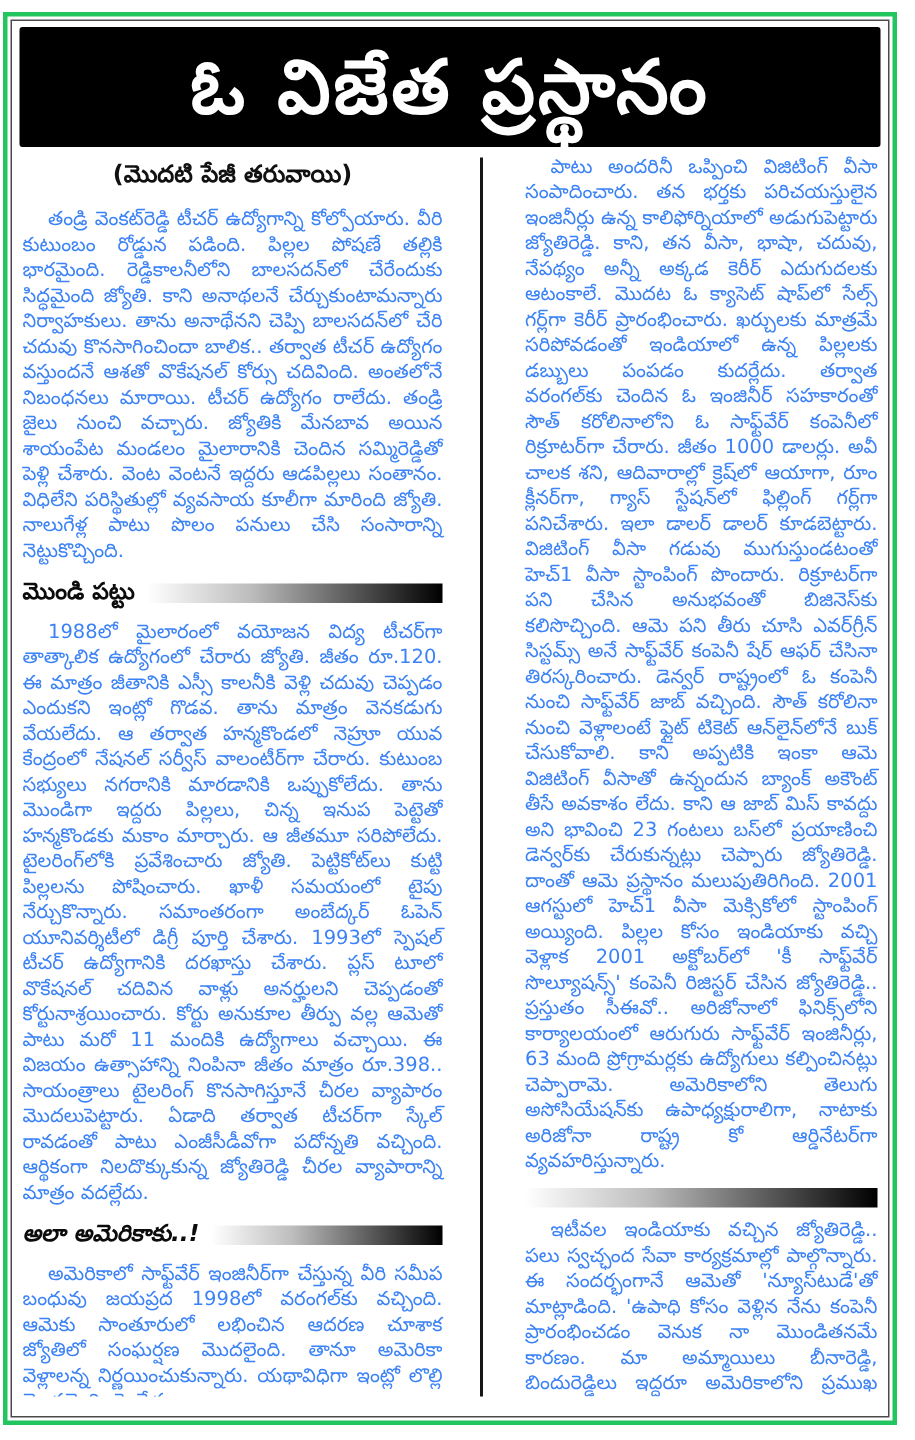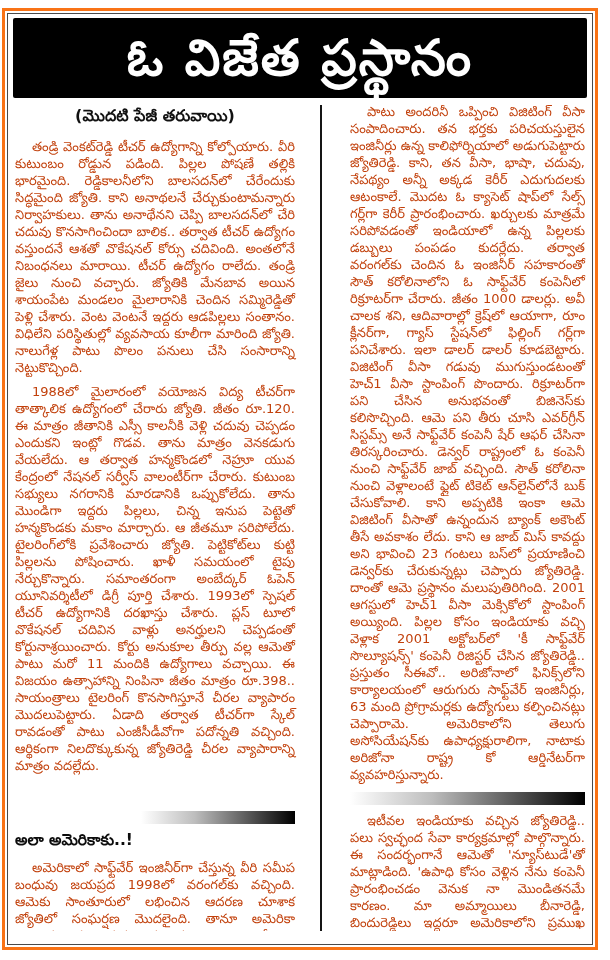--- a/index.html
+++ b/index.html
@@ -4,21 +4,21 @@
 <style>
   html,body{margin:0;padding:0;}
   body{
     width:610px;height:960px;background:#fdfdfd;
     font-family:"DejaVu Sans","Liberation Sans",sans-serif;
     -webkit-font-smoothing:antialiased;
   }
   .sheet{position:relative;width:610px;height:960px;background:#ffffff;overflow:hidden;}
   .frame-outer{
     position:absolute;left:2px;top:8px;width:596px;height:942px;
-    border:3px solid #f97316;box-sizing:border-box;background:#ffffff;
+    border:3px solid #22c55e;box-sizing:border-box;background:#ffffff;
   }
   .frame-inner{
     position:absolute;left:2px;top:2px;right:2px;bottom:2px;
     border:1px solid #4a4a4a;box-sizing:border-box;
     padding:3px 4px 4px 4px;overflow:hidden;
   }
   .banner{
     margin:1px 1px 0 1px;height:80px;background:#000000;
     display:flex;align-items:center;justify-content:center;
     border-radius:2px;
@@ -31,27 +31,27 @@
   .col{box-sizing:border-box;overflow:hidden;}
   .col-left{width:288px;padding:0 5px 0 3px;}
   .divider{width:2px;background:#151515;margin-top:2px;}
   .col-right{flex:1;padding:0 3px 0 8px;}
   .continuation{
     text-align:center;font-weight:bold;font-size:16px;
     color:#111;margin:3px 0 9px 0;
   }
   .para{
     margin:0 0 7px 0;font-size:13px;line-height:17px;
-    text-align:justify;text-indent:17px;color:#c2410c;
+    text-align:justify;text-indent:17px;color:#3b82f6;
   }
   .section{display:flex;align-items:center;gap:8px;margin:9px 0 7px 0;}
   .section-title{
     font-weight:bold;font-size:15.5px;color:#0c0c0c;white-space:nowrap;
   }
-  .section-title.italic{margin-top:48px;}
+  .section-title.italic{font-style:italic;}
   .section-rule{
     flex:1;height:13px;
     background:linear-gradient(to right,#ffffff 0%,#bdbdbd 35%,#000000 100%);
   }
 </style>
 </head>
 <body>
 
 <div class="sheet">
   <div class="frame-outer">
@@ -61,20 +61,24 @@
         <span class="banner-text">ఓ విజేత ప్రస్థానం</span>
       </div>
 
       <div class="columns">
 
         <div class="col col-left">
           <div class="continuation">(మొదటి పేజీ తరువాయి)</div>
 
           <p class="para">తండ్రి వెంకట్‌రెడ్డి టీచర్ ఉద్యోగాన్ని కోల్పోయారు. వీరి కుటుంబం రోడ్డున పడింది. పిల్లల పోషణే తల్లికి భారమైంది. రెడ్డికాలనీలోని బాలసదన్‌లో చేరేందుకు సిద్ధమైంది జ్యోతి. కాని అనాథలనే చేర్చుకుంటామన్నారు నిర్వాహకులు. తాను అనాథేనని చెప్పి బాలసదన్‌లో చేరి చదువు కొనసాగించిందా బాలిక.. తర్వాత టీచర్ ఉద్యోగం వస్తుందనే ఆశతో వొకేషనల్ కోర్సు చదివింది. అంతలోనే నిబంధనలు మారాయి. టీచర్ ఉద్యోగం రాలేదు. తండ్రి జైలు నుంచి వచ్చారు. జ్యోతికి మేనబావ అయిన శాయంపేట మండలం మైలారానికి చెందిన సమ్మిరెడ్డితో పెళ్లి చేశారు. వెంట వెంటనే ఇద్దరు ఆడపిల్లలు సంతానం. విధిలేని పరిస్థితుల్లో వ్యవసాయ కూలీగా మారింది జ్యోతి. నాలుగేళ్ల పాటు పొలం పనులు చేసి సంసారాన్ని నెట్టుకొచ్చింది.</p>
 
+          <div class="section">
+            <span class="section-title">మొండి పట్టు</span>
+            <span class="section-rule"></span>
+          </div>
 
           <p class="para">1988లో మైలారంలో వయోజన విద్య టీచర్‌గా తాత్కాలిక ఉద్యోగంలో చేరారు జ్యోతి. జీతం రూ.120. ఈ మాత్రం జీతానికి ఎస్సీ కాలనీకి వెళ్లి చదువు చెప్పడం ఎందుకని ఇంట్లో గొడవ. తాను మాత్రం వెనకడుగు వేయలేదు. ఆ తర్వాత హన్మకొండలో నెహ్రూ యువ కేంద్రంలో నేషనల్ సర్వీస్ వాలంటీర్‌గా చేరారు. కుటుంబ సభ్యులు నగరానికి మారడానికి ఒప్పుకోలేదు. తాను మొండిగా ఇద్దరు పిల్లలు, చిన్న ఇనుప పెట్టెతో హన్మకొండకు మకాం మార్చారు. ఆ జీతమూ సరిపోలేదు. టైలరింగ్‌లోకి ప్రవేశించారు జ్యోతి. పెట్టికోట్‌లు కుట్టి పిల్లలను పోషించారు. ఖాళీ సమయంలో టైపు నేర్చుకొన్నారు. సమాంతరంగా అంబేద్కర్ ఓపెన్ యూనివర్శిటీలో డిగ్రీ పూర్తి చేశారు. 1993లో స్పెషల్ టీచర్ ఉద్యోగానికి దరఖాస్తు చేశారు. ప్లస్ టూలో వొకేషనల్ చదివిన వాళ్లు అనర్హులని చెప్పడంతో కోర్టునాశ్రయించారు. కోర్టు అనుకూల తీర్పు వల్ల ఆమెతో పాటు మరో 11 మందికి ఉద్యోగాలు వచ్చాయి. ఈ విజయం ఉత్సాహాన్ని నింపినా జీతం మాత్రం రూ.398.. సాయంత్రాలు టైలరింగ్ కొనసాగిస్తూనే చీరల వ్యాపారం మొదలుపెట్టారు. ఏడాది తర్వాత టీచర్‌గా స్కేల్ రావడంతో పాటు ఎంజీసీడీవోగా పదోన్నతి వచ్చింది. ఆర్థికంగా నిలదొక్కుకున్న జ్యోతిరెడ్డి చీరల వ్యాపారాన్ని మాత్రం వదల్లేదు.</p>
 
           <div class="section">
             <span class="section-title italic">అలా అమెరికాకు..!</span>
             <span class="section-rule"></span>
           </div>
 
           <p class="para">అమెరికాలో సాఫ్ట్‌వేర్ ఇంజినీర్‌గా చేస్తున్న వీరి సమీప బంధువు జయప్రద 1998లో వరంగల్‌కు వచ్చింది. ఆమెకు సాంతూరులో లభించిన ఆదరణ చూశాక జ్యోతిలో సంఘర్షణ మొదలైంది. తానూ అమెరికా వెళ్లాలన్న నిర్ణయించుకున్నారు. యథావిధిగా ఇంట్లో లొల్లి మొదలైంది. రెండేళ్ల</p>
         </div>

